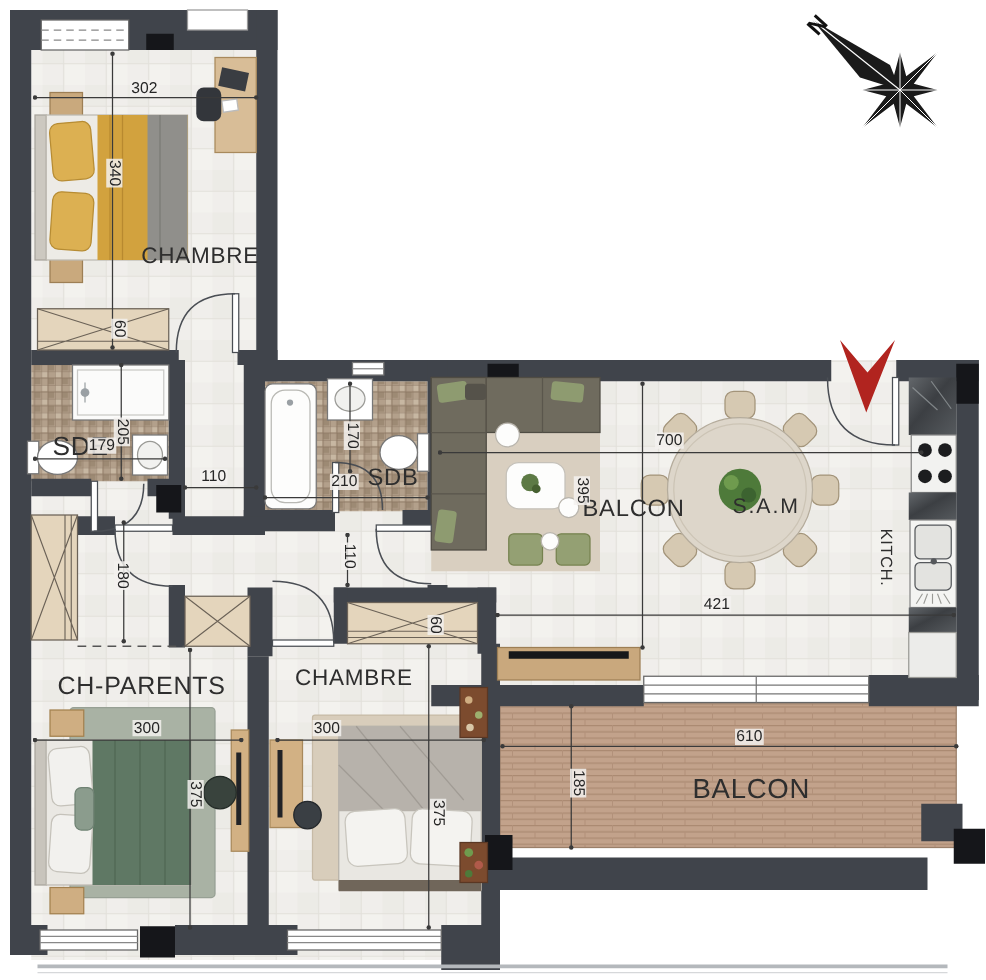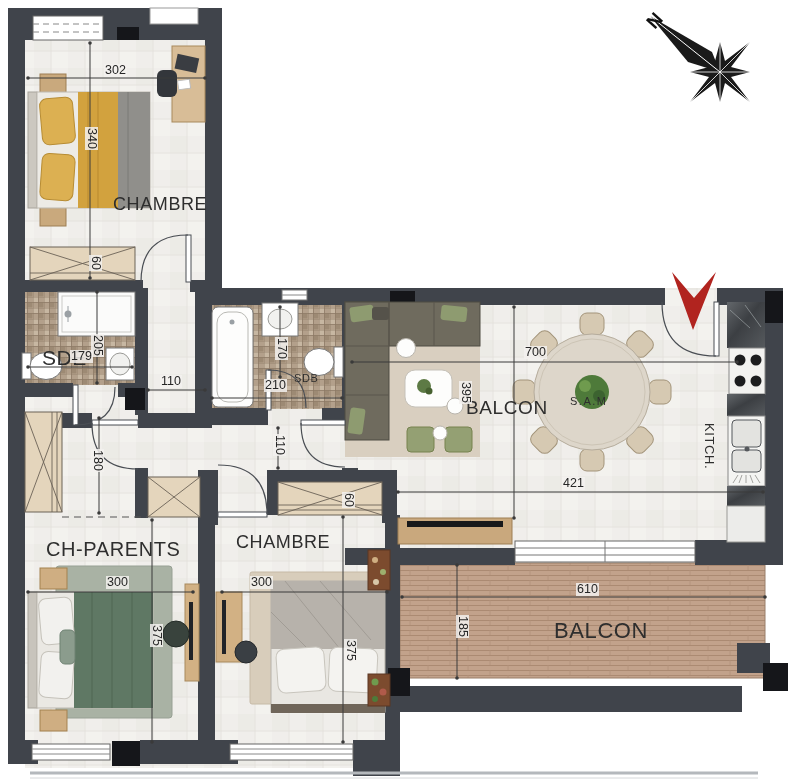--- a/index.html
+++ b/index.html
@@ -364,23 +364,23 @@
   <g>
     <path d="M30,773H758" stroke="#b4b8bc" stroke-width="3"></path>
     <path d="M30,778H758" stroke="#d6d8da" stroke-width="1"></path>
   </g>
 </svg>
 
 <div class="north">N</div>
 
 <div class="lbl" style="left:113px;top:195px;font-size:18px">CHAMBRE</div>
 <div class="lbl" style="left:42px;top:347px;font-size:21px">SDE</div>
-<div class="lbl" style="left:294px;top:373px;font-size:11px">SDB</div>
+<div class="lbl" style="left:294px;top:373px;font-size:19px">SDB</div>
 <div class="lbl" style="left:466px;top:398px;font-size:19px">BALCON</div>
-<div class="lbl" style="left:570px;top:396px;font-size:11px;letter-spacing:1.5px">S.A.M</div>
+<div class="lbl" style="left:586px;top:396px;font-size:17px;letter-spacing:1.5px">S.A.M</div>
 <div class="lbl rot" style="left:716px;top:423px;font-size:13px">KITCH.</div>
 <div class="lbl" style="left:46px;top:539px;font-size:20px">CH-PARENTS</div>
 <div class="lbl" style="left:236px;top:533px;font-size:18px">CHAMBRE</div>
 <div class="lbl" style="left:554px;top:620px;font-size:22px">BALCON</div>
 
 <div class="dim" style="left:104px;top:64px">302</div>
 <div class="dim rot" style="left:98px;top:127px">340</div>
 <div class="dim rot" style="left:102px;top:255px">60</div>
 <div class="dim rot" style="left:104px;top:334px">205</div>
 <div class="dim" style="left:70px;top:350px">179</div>
@@ -390,16 +390,16 @@
 <div class="dim rot" style="left:286px;top:434px">110</div>
 <div class="dim rot" style="left:104px;top:449px">180</div>
 <div class="dim" style="left:524px;top:346px">700</div>
 <div class="dim rot" style="left:472px;top:381px">395</div>
 <div class="dim" style="left:562px;top:477px">421</div>
 <div class="dim" style="left:106px;top:576px">300</div>
 <div class="dim rot" style="left:163px;top:624px">375</div>
 <div class="dim" style="left:250px;top:576px">300</div>
 <div class="dim rot" style="left:357px;top:639px">375</div>
 <div class="dim rot" style="left:355px;top:492px">60</div>
-<div class="dim" style="left:576px;top:583px">610</div>
+<div class="dim" style="left:588px;top:583px">610</div>
 <div class="dim rot" style="left:469px;top:615px">185</div>
 
 </div>
 
 </body></html>

